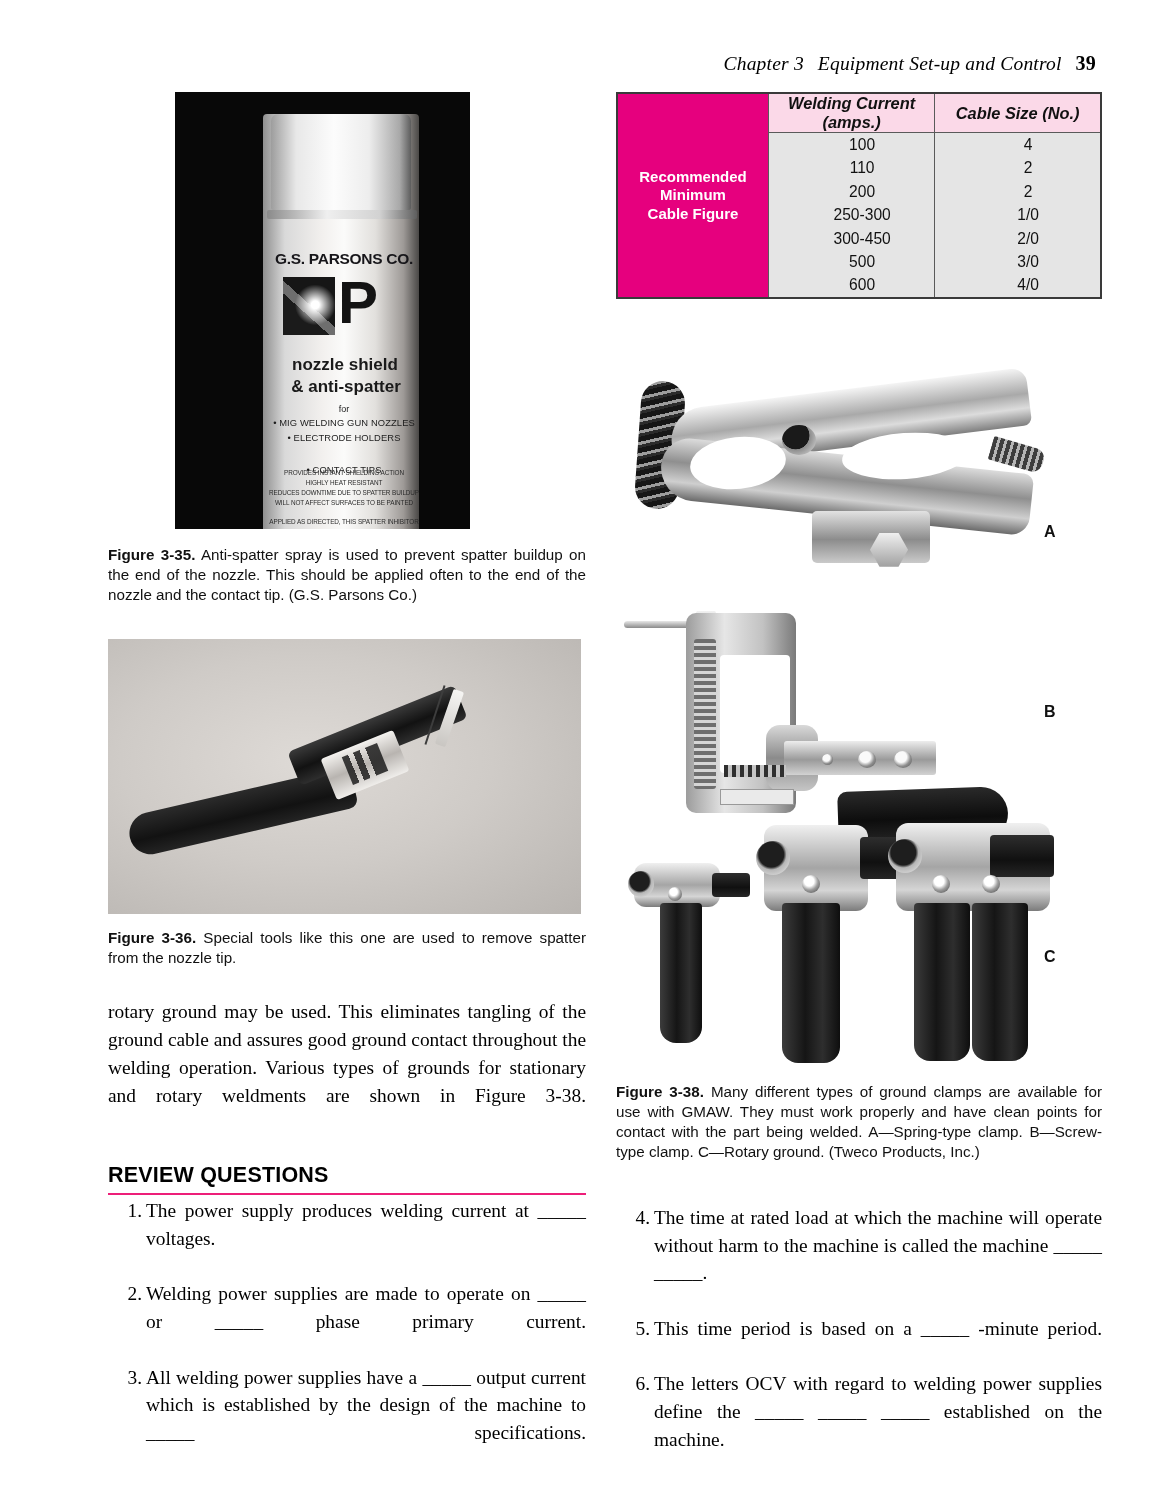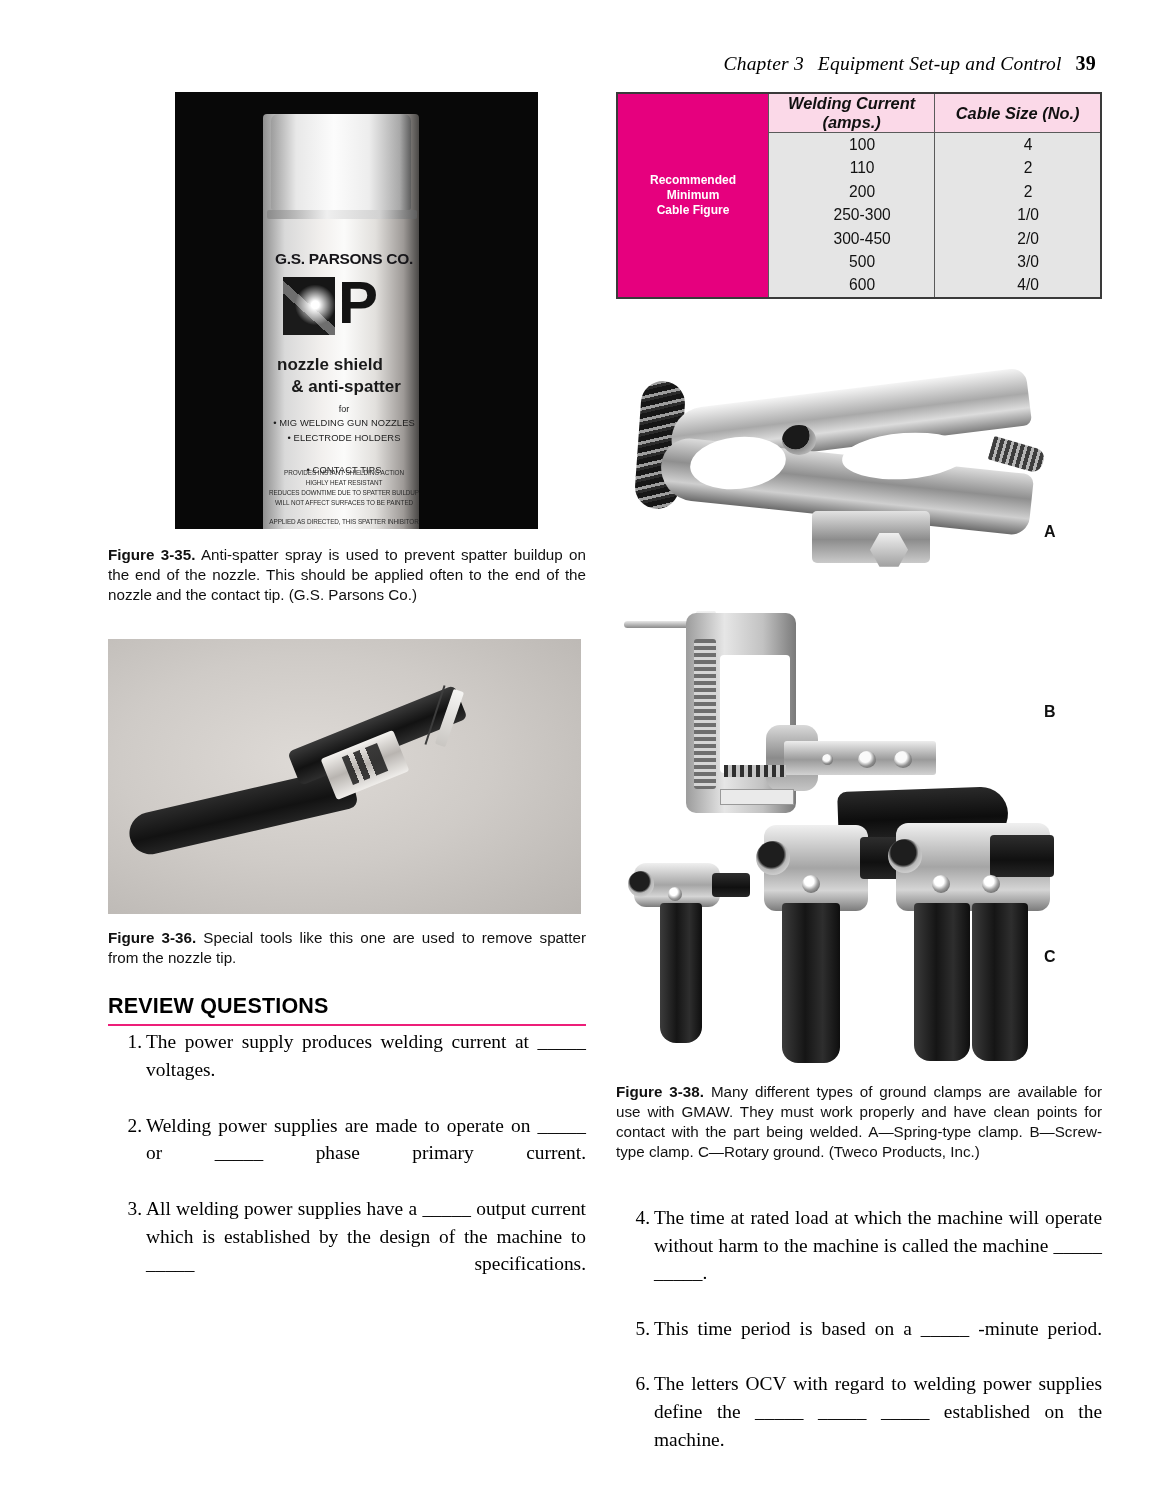--- a/index.html
+++ b/index.html
@@ -125,21 +125,21 @@
   }
   .cable-table td, .cable-table th {
     border: 1.6px solid #5a5a5a;
     padding: 0;
   }
   .tbl-title {
     background: #E6007E;
     color: #ffffff;
     font-family: "Liberation Sans", sans-serif;
     font-weight: bold;
-    font-size: 12px;
+    font-size: 15px;
     line-height: 1.22;
     text-align: center;
     vertical-align: middle;
     width: 150px;
     border-right: 1.6px solid #5a5a5a;
   }
   .tbl-head {
     background: #FBD9E8;
     font-family: "Liberation Sans", sans-serif;
     font-style: italic;
@@ -163,21 +163,21 @@
 
   
   .photo {
     position: relative;
     overflow: hidden;
     background: #d8d8d8;
   }
 
   
   .fig35 {
-    width: 363px;
+    width: 295px;
     height: 437px;
     margin-left: 67px;
     background: #080808;
   }
   .can {
     position: absolute;
     left: 88px;
     top: 22px;
     width: 156px;
     height: 418px;
@@ -231,21 +231,21 @@
     left: 163px;
     top: 181px;
     font-family: "Liberation Sans", sans-serif;
     font-weight: bold;
     font-size: 60px;
     line-height: 60px;
     color: #131313;
   }
   .can-l1 {
     position: absolute;
-    left: 81px;
+    left: 96px;
     top: 263px;
     width: 148px;
     text-align: center;
     font-family: "Liberation Sans", sans-serif;
     font-weight: bold;
     font-size: 17px;
     color: #1a1a1a;
   }
   .can-l2 {
     position: absolute;
@@ -545,20 +545,21 @@
     <div class="tool-collar"></div>
     <div class="tool-collar-mark"></div>
     <div class="tool-wire1"></div>
     <div class="tool-wire2"></div>
   </div>
 
   <div class="caption" style="margin-top:14px;">
     <b>Figure 3-36.</b><span> Special tools like this one are used to remove spatter from the nozzle tip.</span>
   </div>
 
+  <div class="body-text" style="margin-top:30px;">rotary ground may be used. This eliminates tangling of the ground cable and assures good ground contact throughout the welding operation. Various types of grounds for stationary and rotary weldments are shown in Figure 3-38.</div>
 
   <div class="section-head" style="margin-top:26px;">REVIEW QUESTIONS</div>
 
 
   <ol class="qlist" style="margin-top:2px;">
     <li>
       <span class="num">1.</span>
       <span class="qtext">The power supply produces welding current at _____ voltages.</span>
     </li>
     <li>

